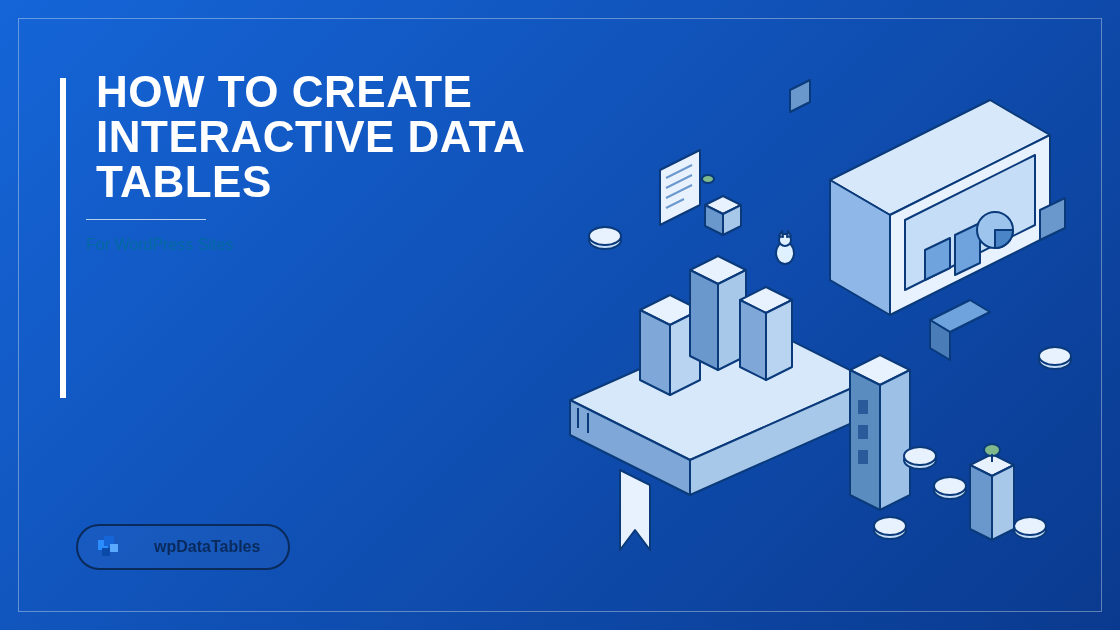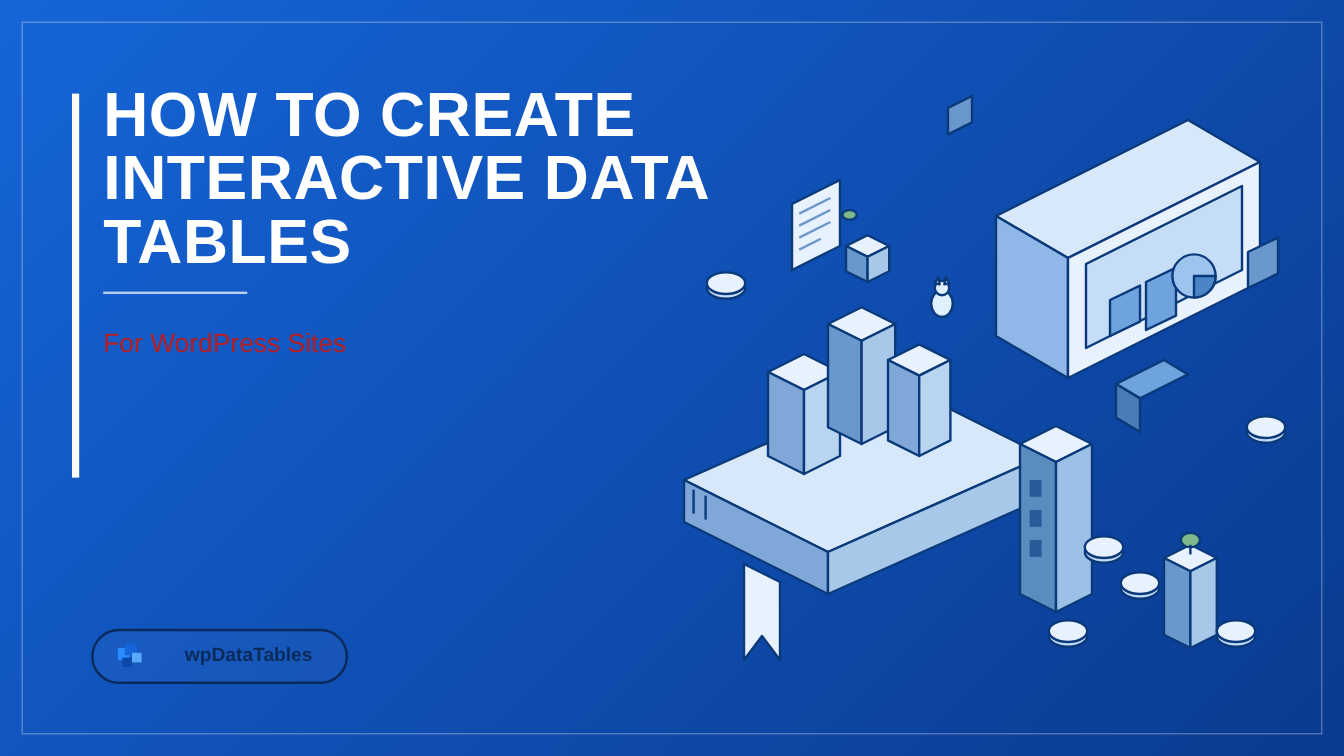--- a/index.html
+++ b/index.html
@@ -27,40 +27,40 @@
 }
 .accent-bar {
   position: absolute;
   left: 0;
   top: 8px;
   width: 6px;
   height: 320px;
   background: #fff;
 }
 .headline {
-  margin-left: 26px;
+  margin-left: 36px;
   color: #fff;
   font-weight: 900;
-  font-size: 52px;
+  font-size: 44px;
   line-height: 1.02;
   letter-spacing: 0.5px;
   text-transform: uppercase;
 }
 .sub-bar {
   margin-left: 26px;
   margin-top: 14px;
   width: 120px;
   height: 1.5px;
   background: rgba(255,255,255,0.7);
 }
 .subtitle {
   margin-left: 26px;
-  margin-top: 28px;
-  color: #b91c1c;
-  font-size: 22px;
+  margin-top: 16px;
+  color: #0369a1;
+  font-size: 16px;
   font-weight: 400;
 }
 .pill {
   position: absolute;
   left: 76px;
   bottom: 60px;
   border: 2px solid #0a2a5c;
   border-radius: 999px;
   padding: 10px 28px 10px 20px;
   display: flex;

